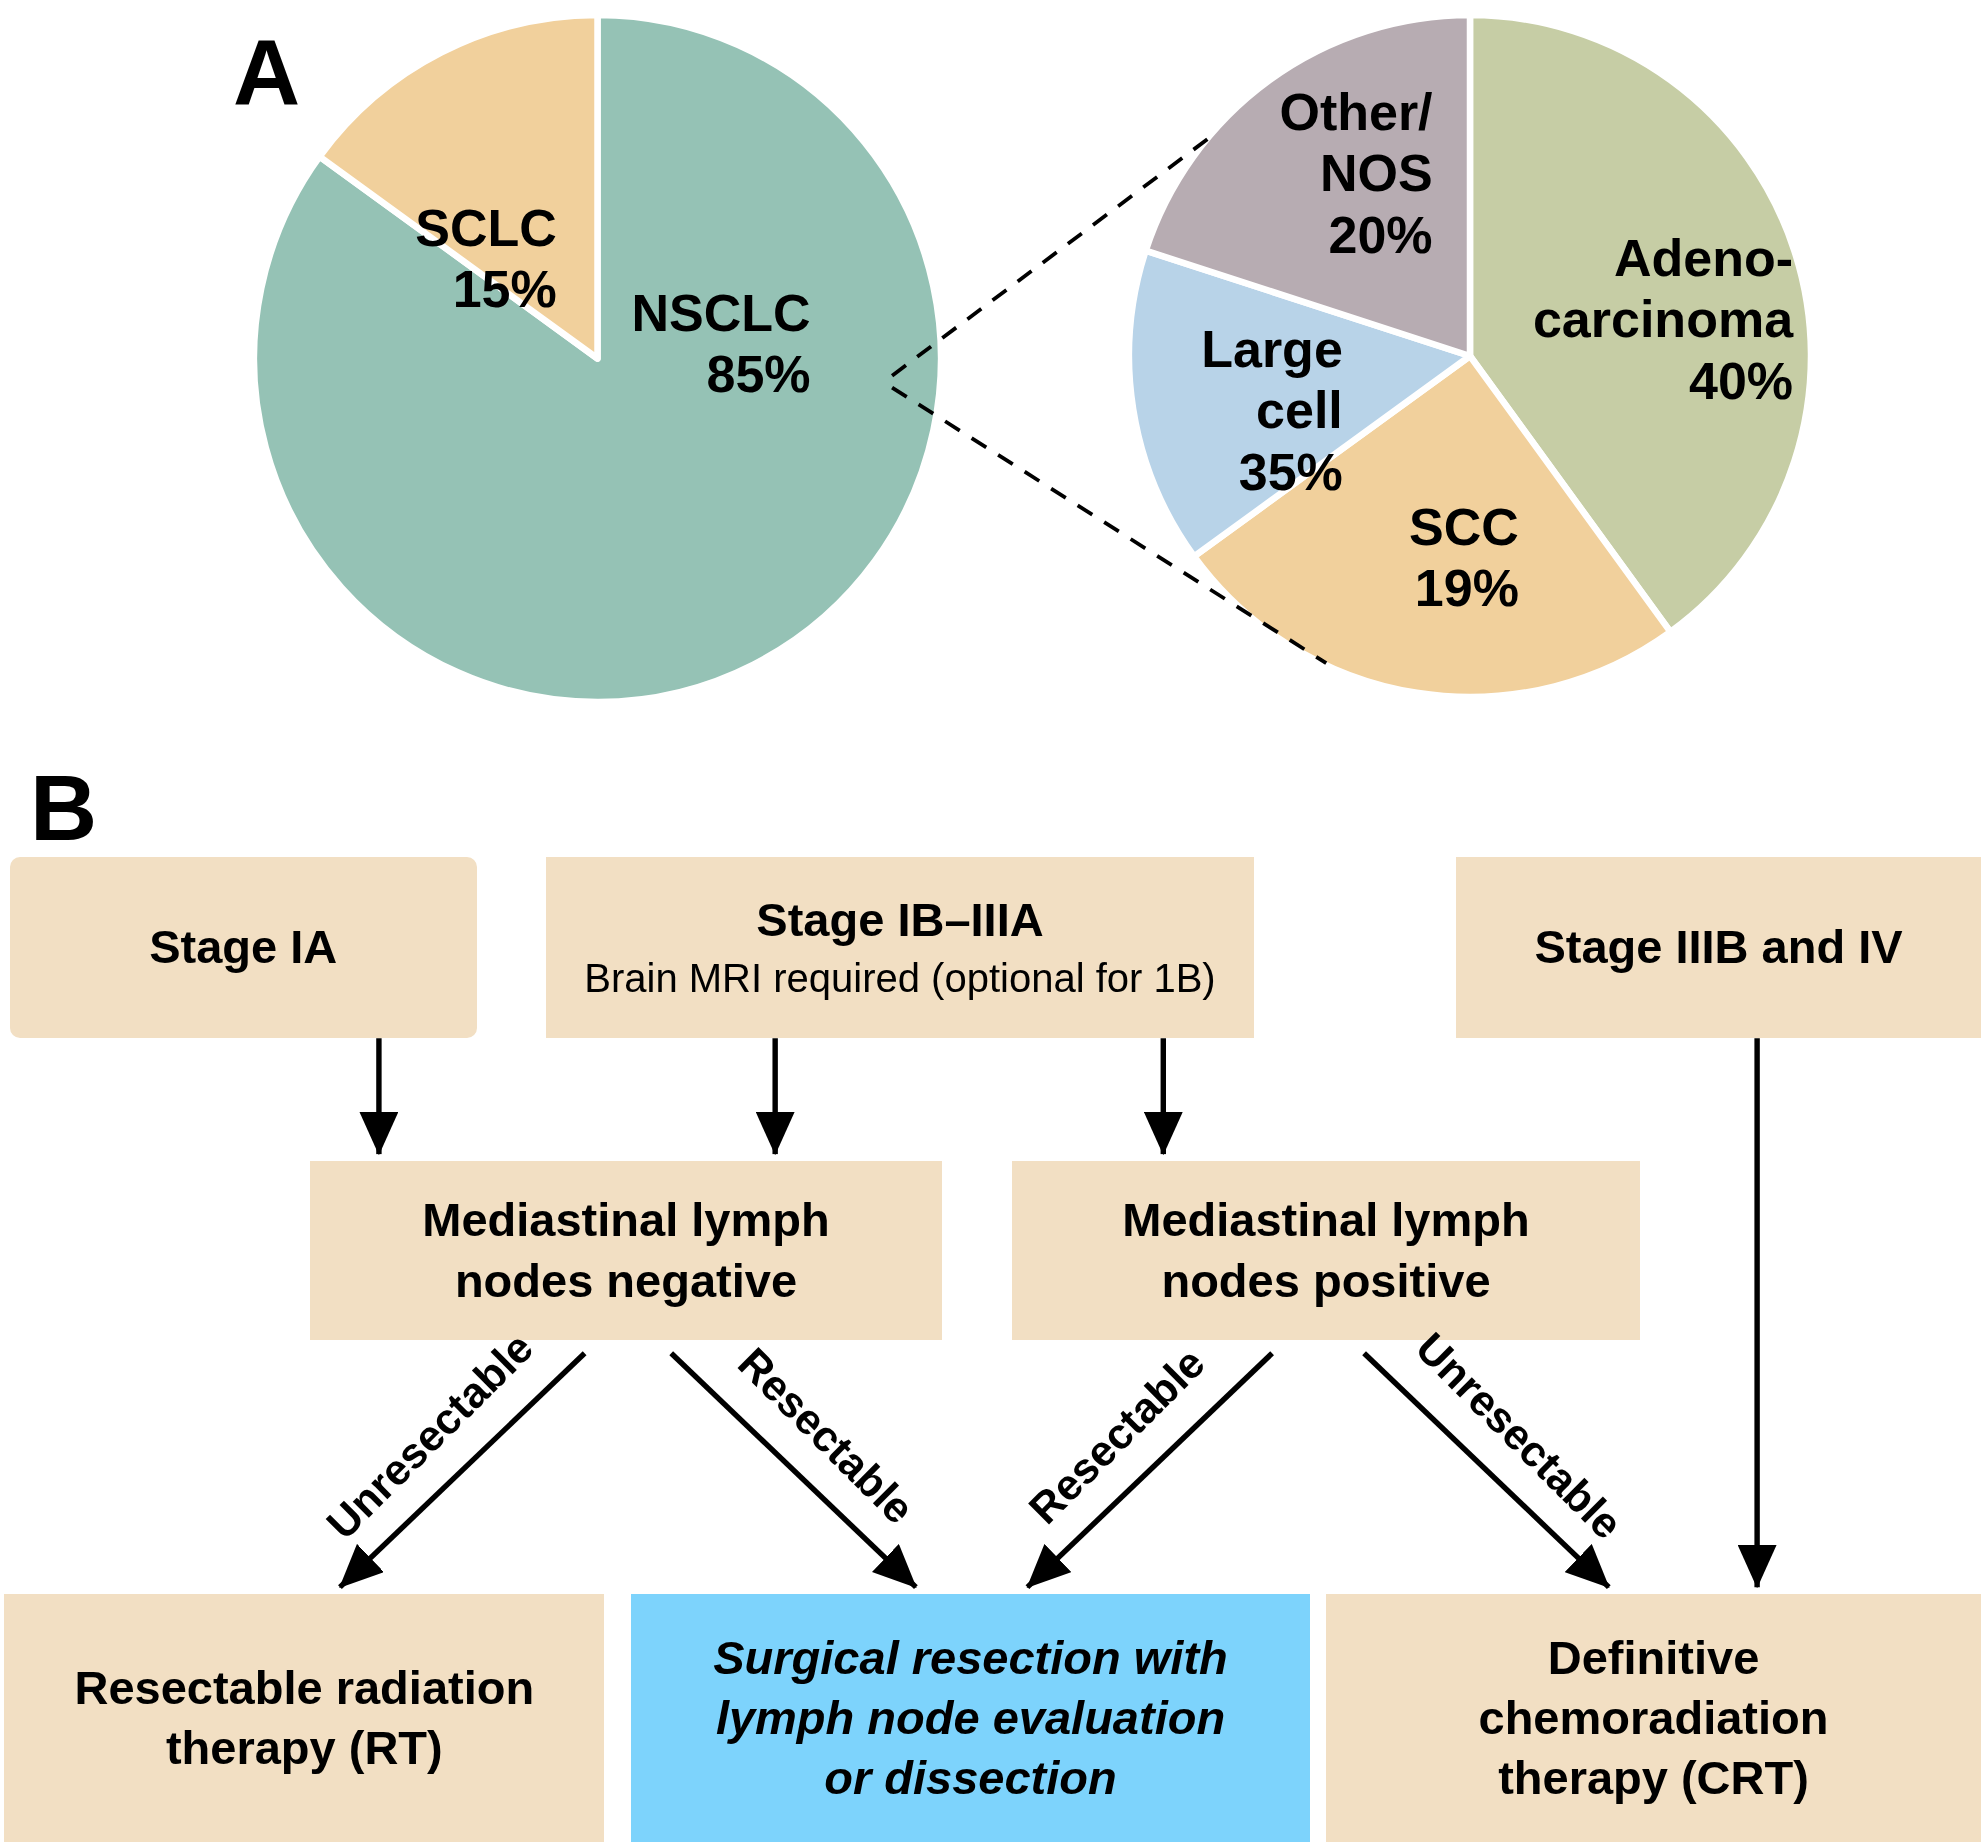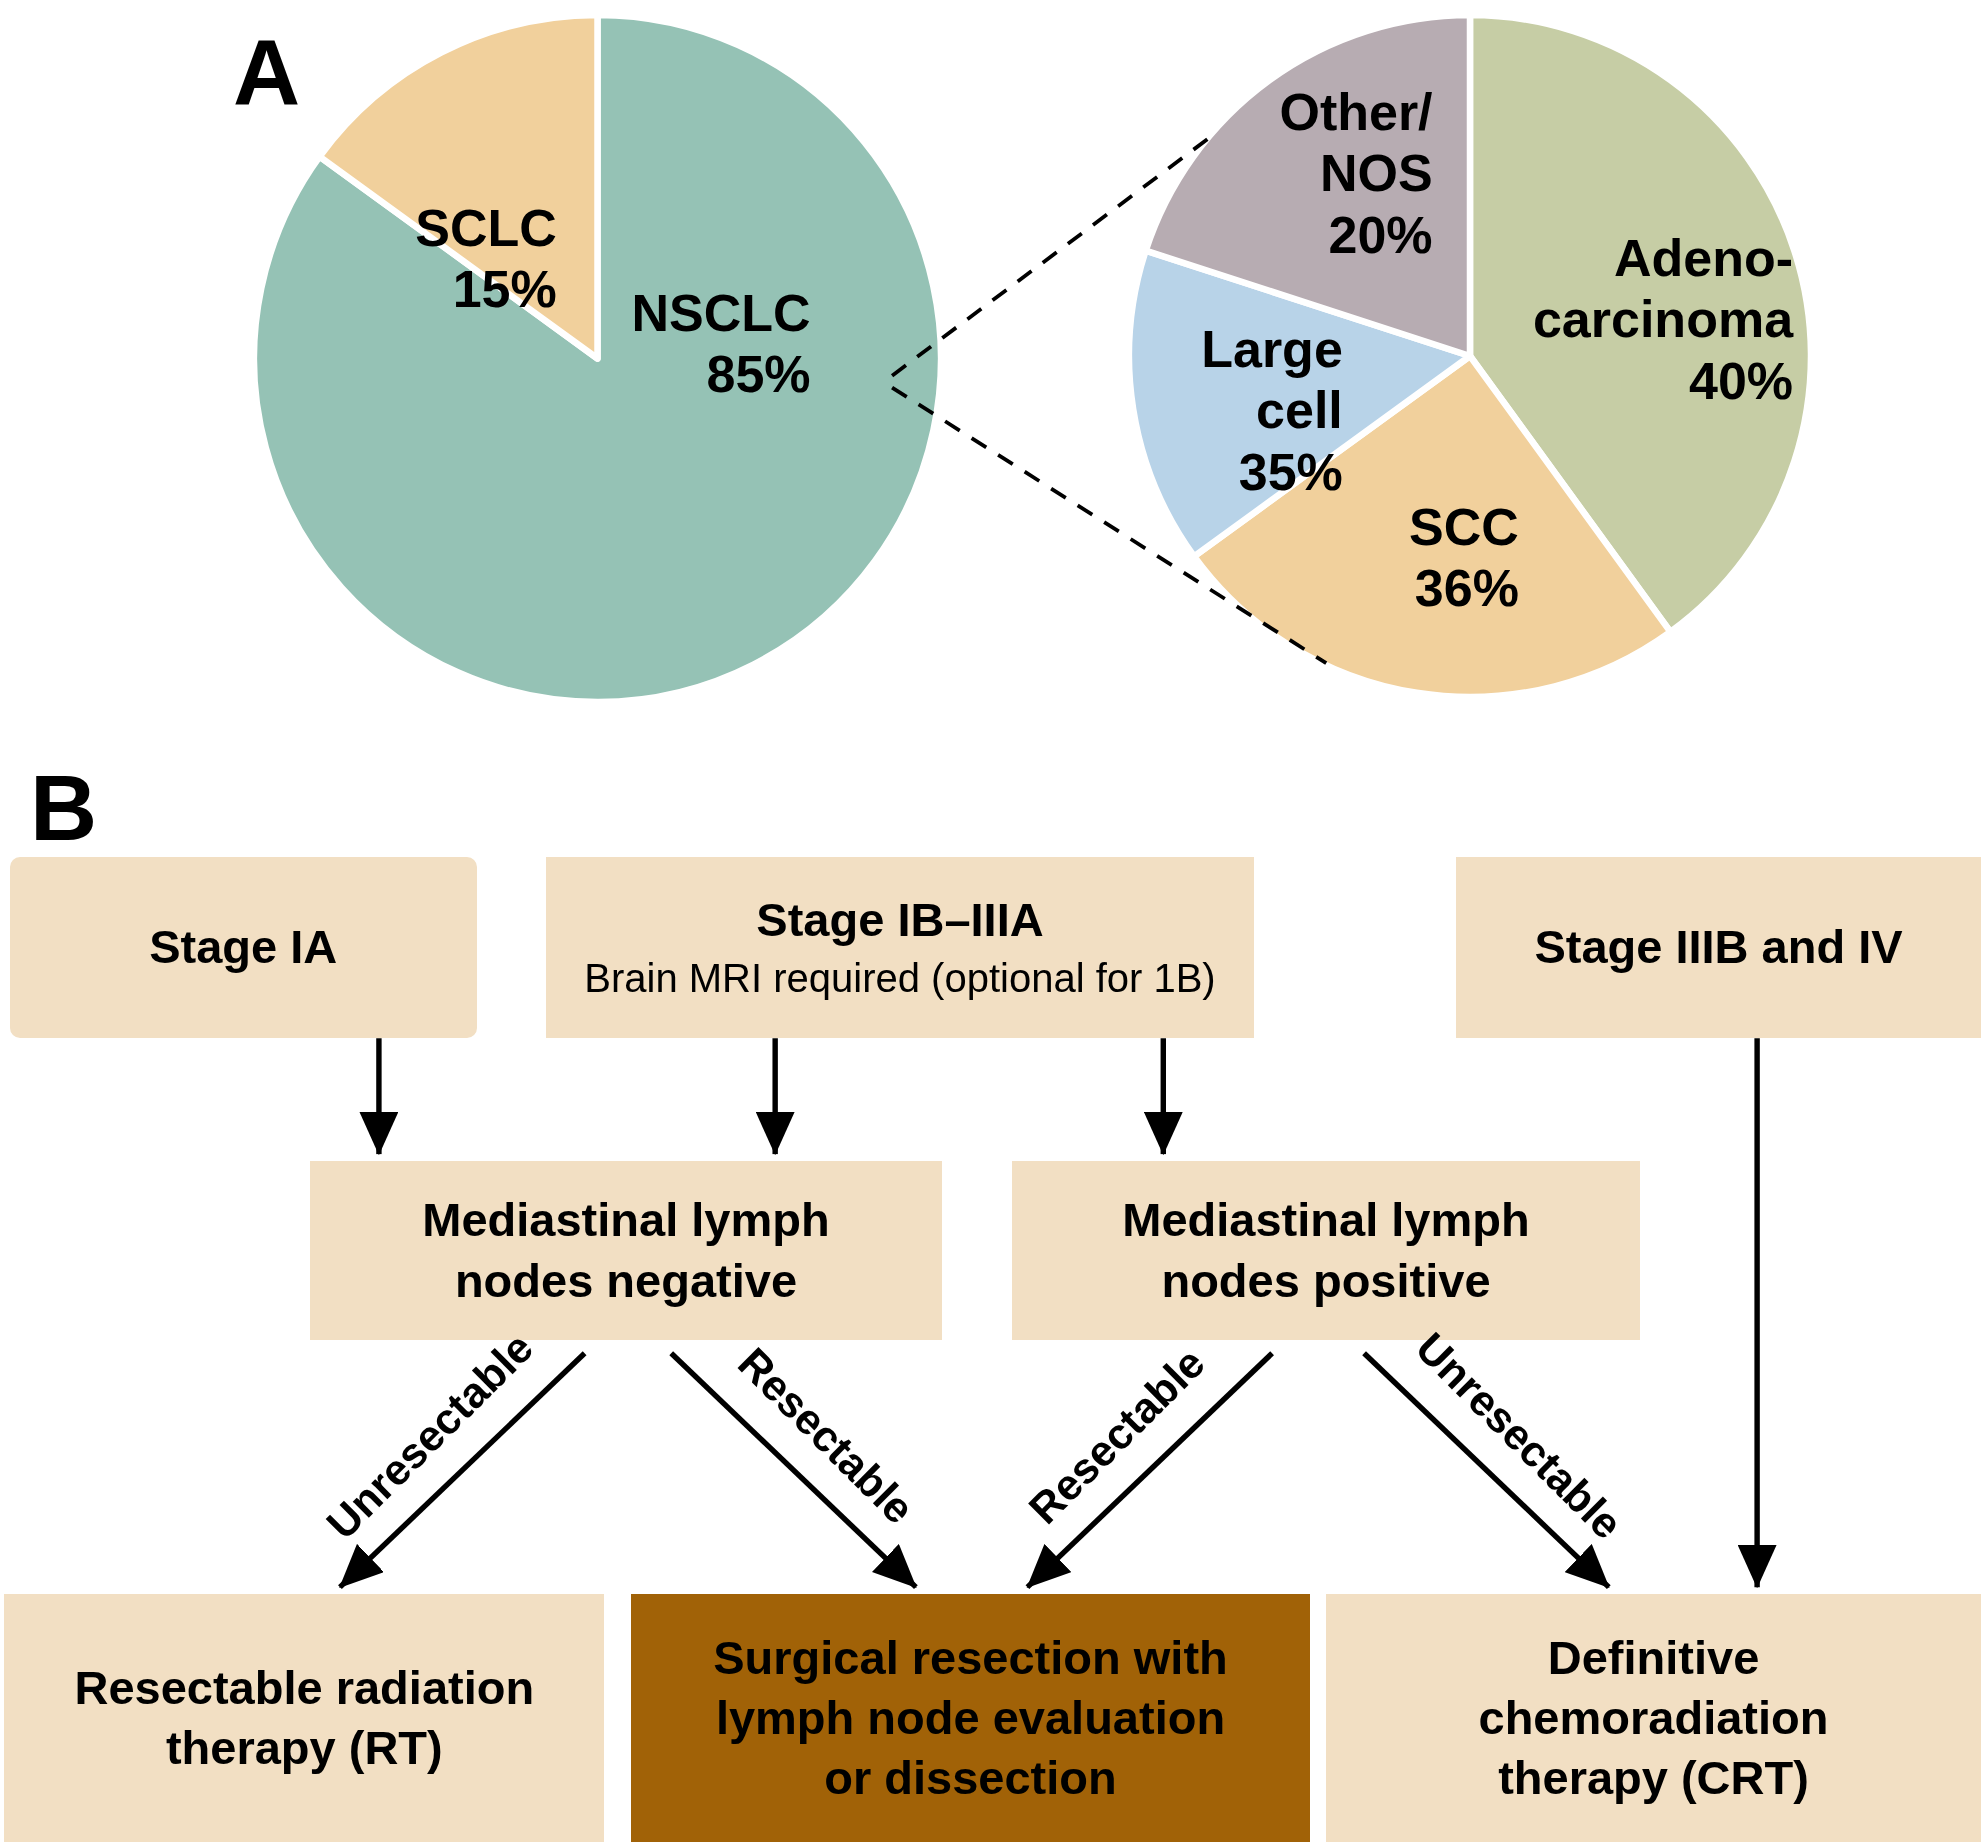--- a/index.html
+++ b/index.html
@@ -89,21 +89,21 @@
 <div class="pie-label lbl-other">Other/
 NOS
 20%</div>
 <div class="pie-label lbl-adeno">Adeno-
 carcinoma
 40%</div>
 <div class="pie-label lbl-large">Large
 cell
 35%</div>
 <div class="pie-label lbl-scc">SCC
-36%</div>
+19%</div>
 
 <div class="abs panel-label" style="left:30px;top:762px;">B</div>
 
 <div class="fbox b-ia" style="background: rgb(242, 223, 195); border-radius: 10px;">
   <div class="t">Stage IA</div>
 </div>
 
 <div class="fbox b-ib" style="background: rgb(242, 223, 195);">
   <div class="t">Stage IB–IIIA</div>
   <div class="s">Brain MRI required (optional for 1B)</div>
@@ -121,21 +121,21 @@
 <div class="fbox b-pos" style="background: rgb(242, 223, 195);">
   <div class="t">Mediastinal lymph
 nodes positive</div>
 </div>
 
 <div class="fbox b-rt" style="background: rgb(242, 223, 195);">
   <div class="t">Resectable radiation
 therapy (RT)</div>
 </div>
 
-<div class="fbox b-surg" style="background: #a16207;">
+<div class="fbox b-surg" style="background: #7dd3fc; font-style: italic;">
   <div class="t">Surgical resection with
 lymph node evaluation
 or dissection</div>
 </div>
 
 <div class="fbox b-crt" style="background: rgb(242, 223, 195);">
   <div class="t">Definitive
 chemoradiation
 therapy (CRT)</div>
 </div>

